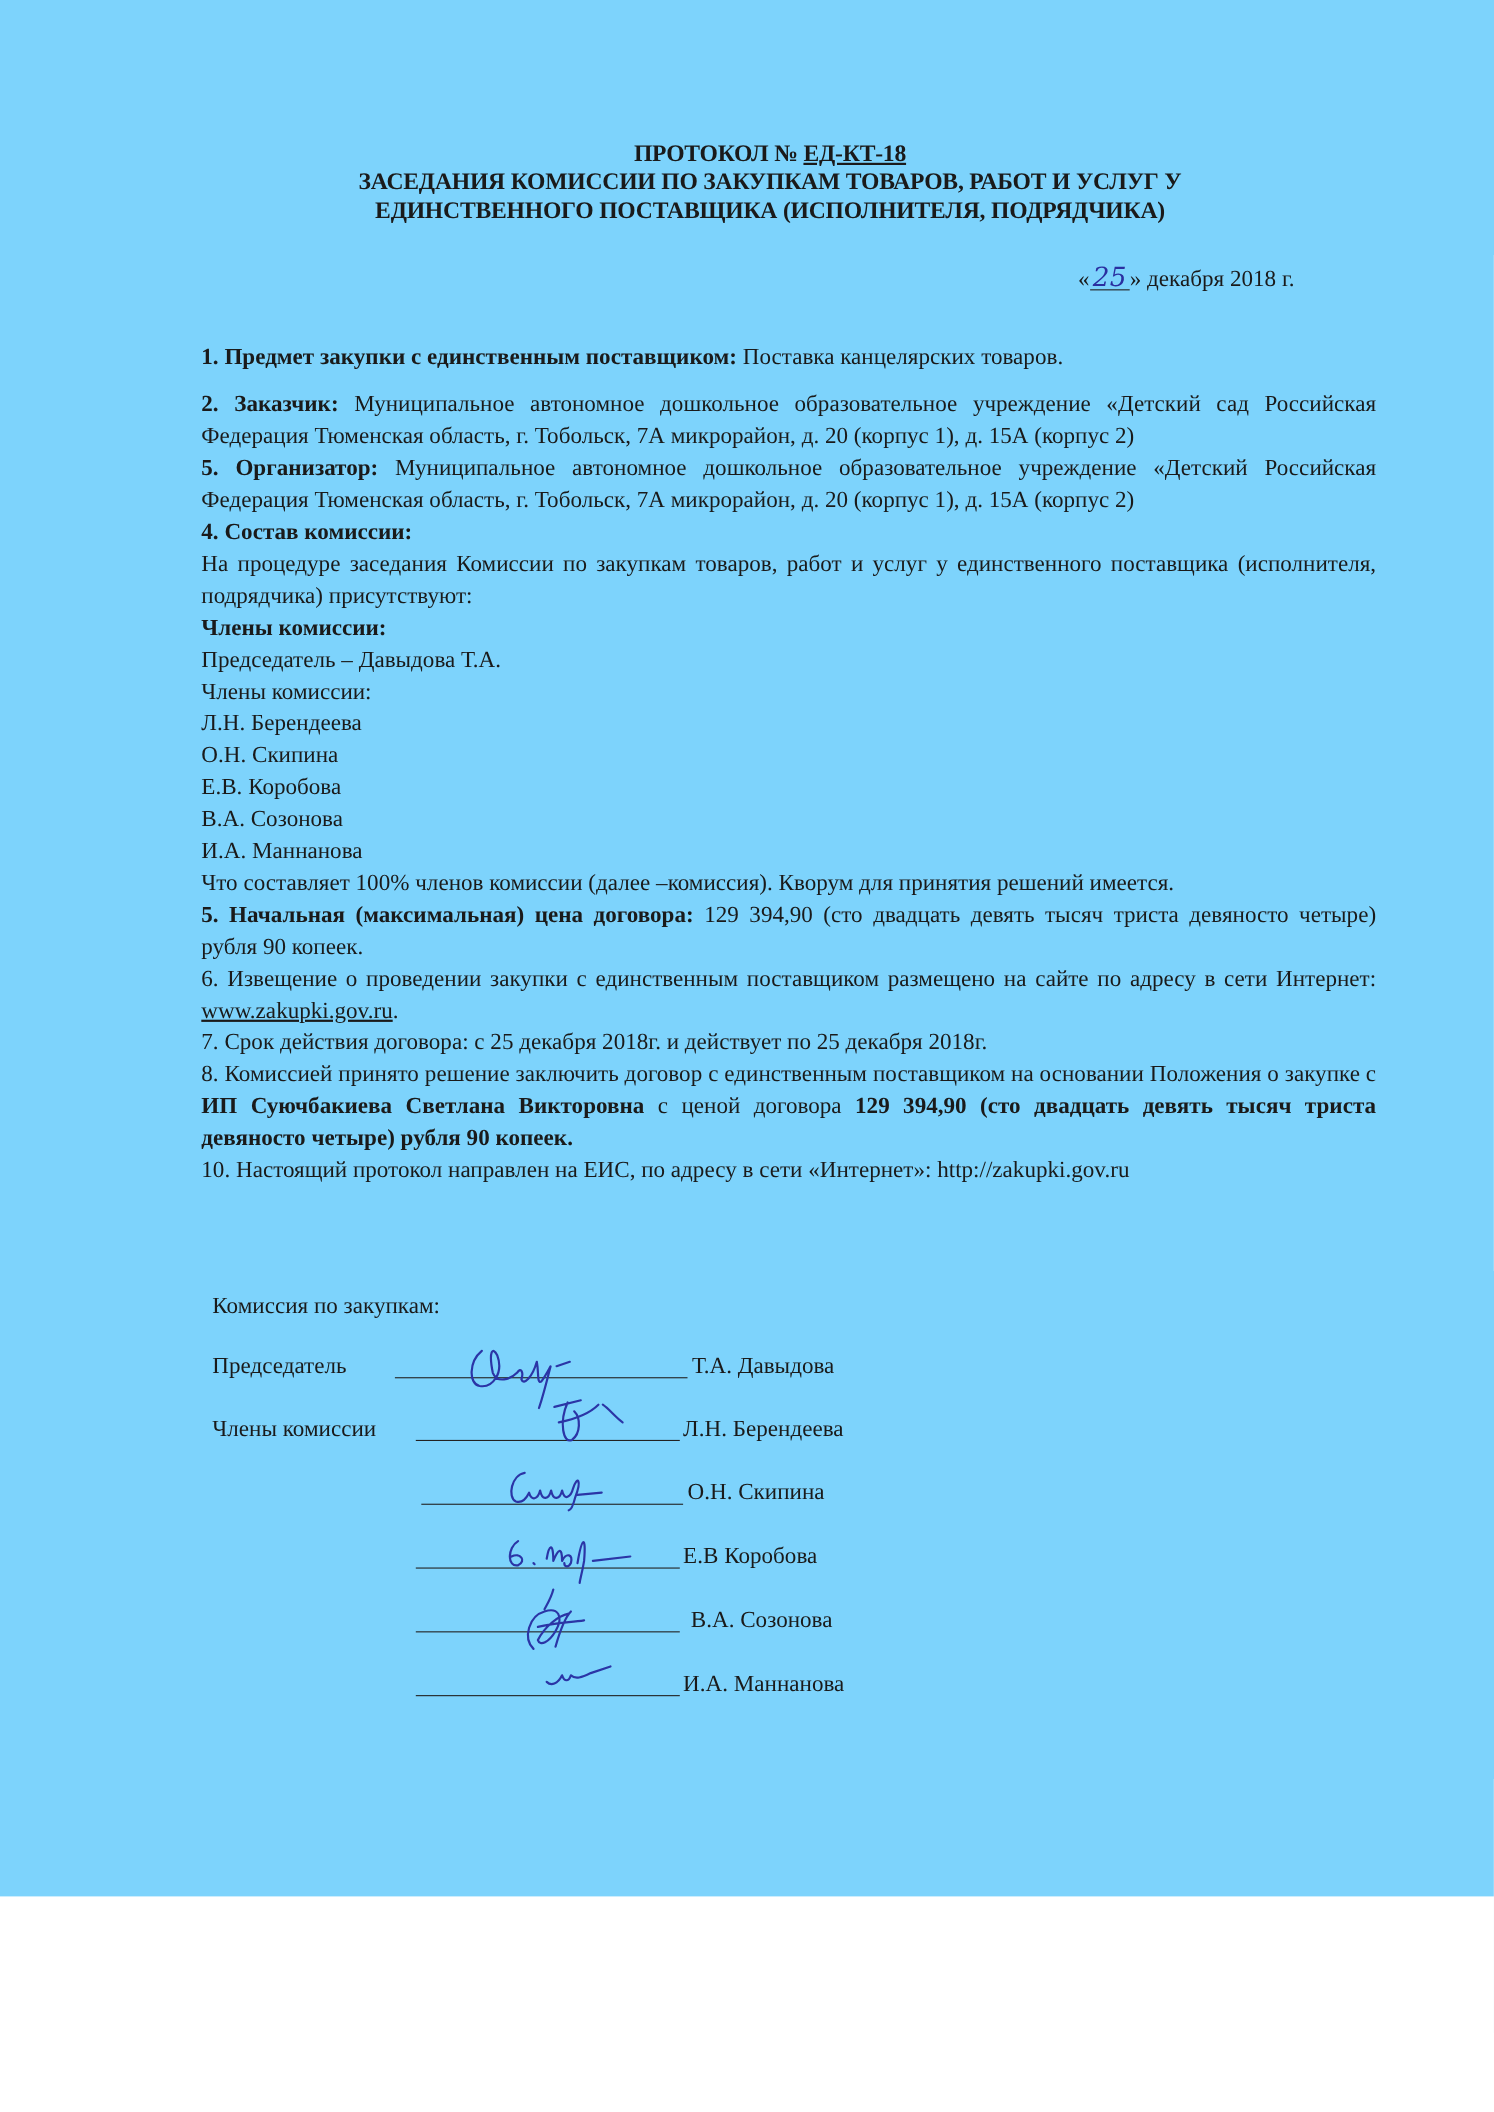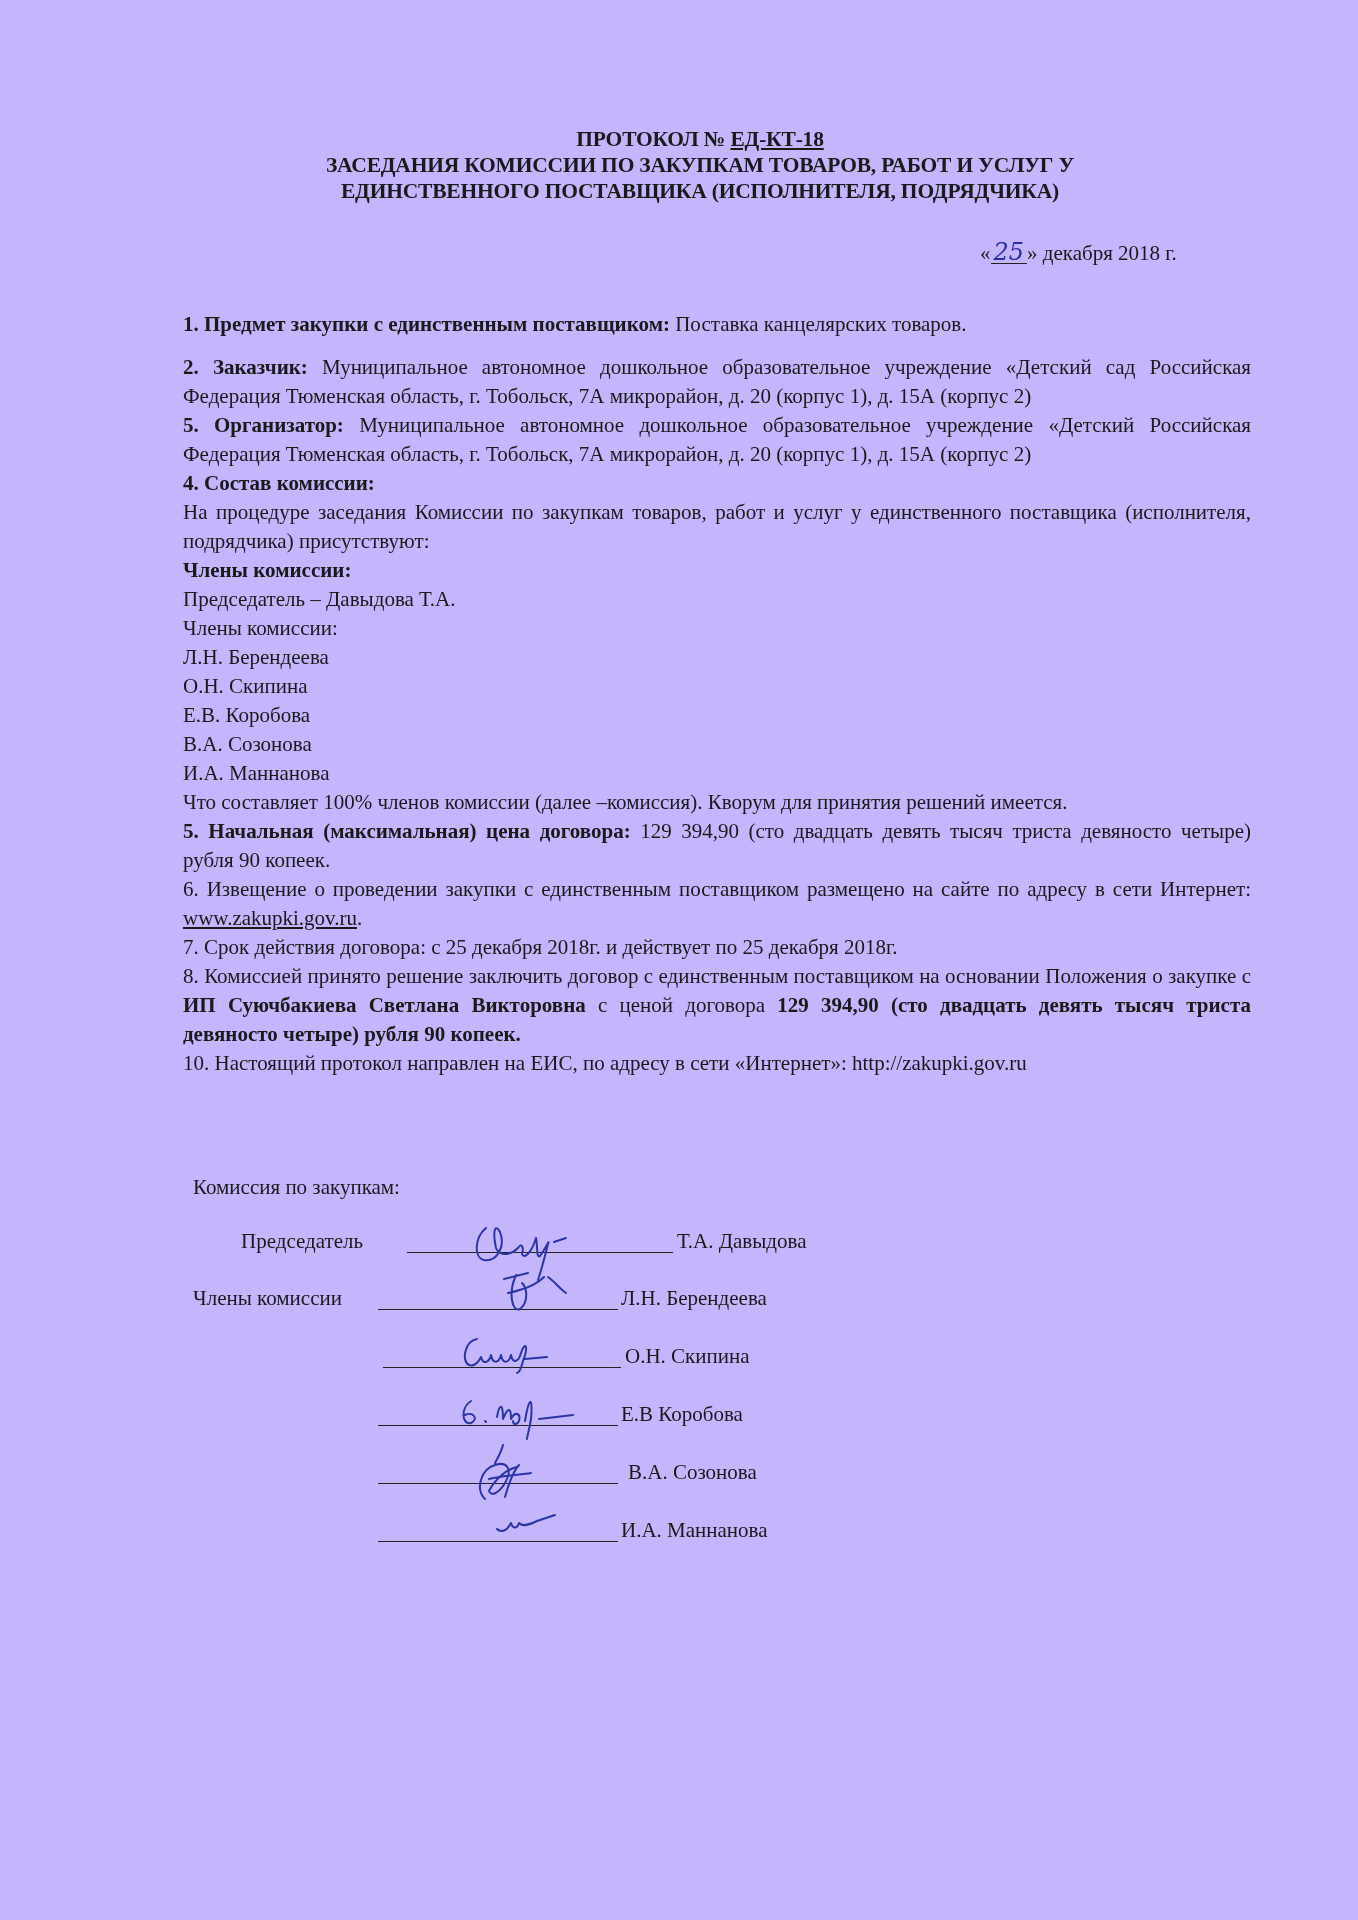--- a/index.html
+++ b/index.html
@@ -1,21 +1,21 @@
 <!DOCTYPE html>
 <html><head>
 <meta charset="utf-8">
 <style>
   html, body { margin: 0; padding: 0; background: #ffffff; }
   body {
     width: 1358px; height: 1920px; position: relative; overflow: hidden;
     font-family: "Liberation Serif", "DejaVu Serif", serif;
     color: #1a1a1a;
   }
-  .page { position: absolute; left: 0; top: 0; width: 1358px; height: 1920px; background: #c4b5fd; }
+  .page { position: absolute; left: 0; top: 0; width: 1358px; height: 1724px; background: #7dd3fc; }
   .title {
     position: absolute; left: 200px; width: 1000px; top: 126px;
     text-align: center; font-weight: bold; font-size: 21.5px; line-height: 26px;
     letter-spacing: -0.2px;
   }
   .title .num { text-decoration: underline; }
   .date {
     position: absolute; left: 980px; top: 241px; font-size: 21px; white-space: nowrap;
   }
   .date .day {
@@ -72,21 +72,21 @@
     <p class="p"><span class="b">5. Начальная (максимальная) цена договора:</span><span> 129 394,90 (сто двадцать девять тысяч триста девяносто четыре) рубля 90 копеек.</span></p>
     <p class="p"><span>6. Извещение о проведении закупки с единственным поставщиком размещено на сайте  по адресу в сети Интернет: </span><span class="link">www.zakupki.gov.ru</span><span>.</span></p>
     <p class="p">7. Срок действия договора: с 25 декабря 2018г. и действует по 25 декабря 2018г.</p>
     <p class="p"><span>8. Комиссией принято решение заключить договор с единственным поставщиком на основании Положения о закупке с </span><span class="b">ИП Суючбакиева Светлана Викторовна</span><span> с ценой договора </span><span class="b">129 394,90 (сто двадцать девять тысяч триста девяносто четыре) рубля 90 копеек.</span></p>
     <p class="p">10. Настоящий протокол направлен на ЕИС, по адресу в сети «Интернет»: http://zakupki.gov.ru</p>
   </div>
 
   <div class="sig">
     <div style="position:absolute;left:0;top:0;white-space:nowrap;">Комиссия по закупкам:</div>
 
-    <div class="sig-row" style="top:45px;margin-left:48px;">
+    <div class="sig-row" style="top:45px;">
       <span class="sig-label">Председатель</span>
       <div class="sig-line" style="left:166px;width:266px;"></div>
       <svg class="scrawl" style="left:225px;bottom:-22px;" width="120" height="64" viewBox="0 0 120 64">
         <path d="M20 10 C8 20,8 40,18 42 C30 44,40 30,34 14 C30 6,26 10,30 30 C34 40,46 36,52 30 C56 24,58 30,56 36 C58 42,66 34,70 20 C72 30,70 40,74 38 C80 30,84 20,82 26 C80 34,76 50,72 62 M88 24 L100 20"></path>
       </svg>
       <span class="sig-name" style="left:436px;">Т.А. Давыдова</span>
     </div>
 
     <div class="sig-row" style="top:102px;">
       <span class="sig-label">Члены комиссии</span>

